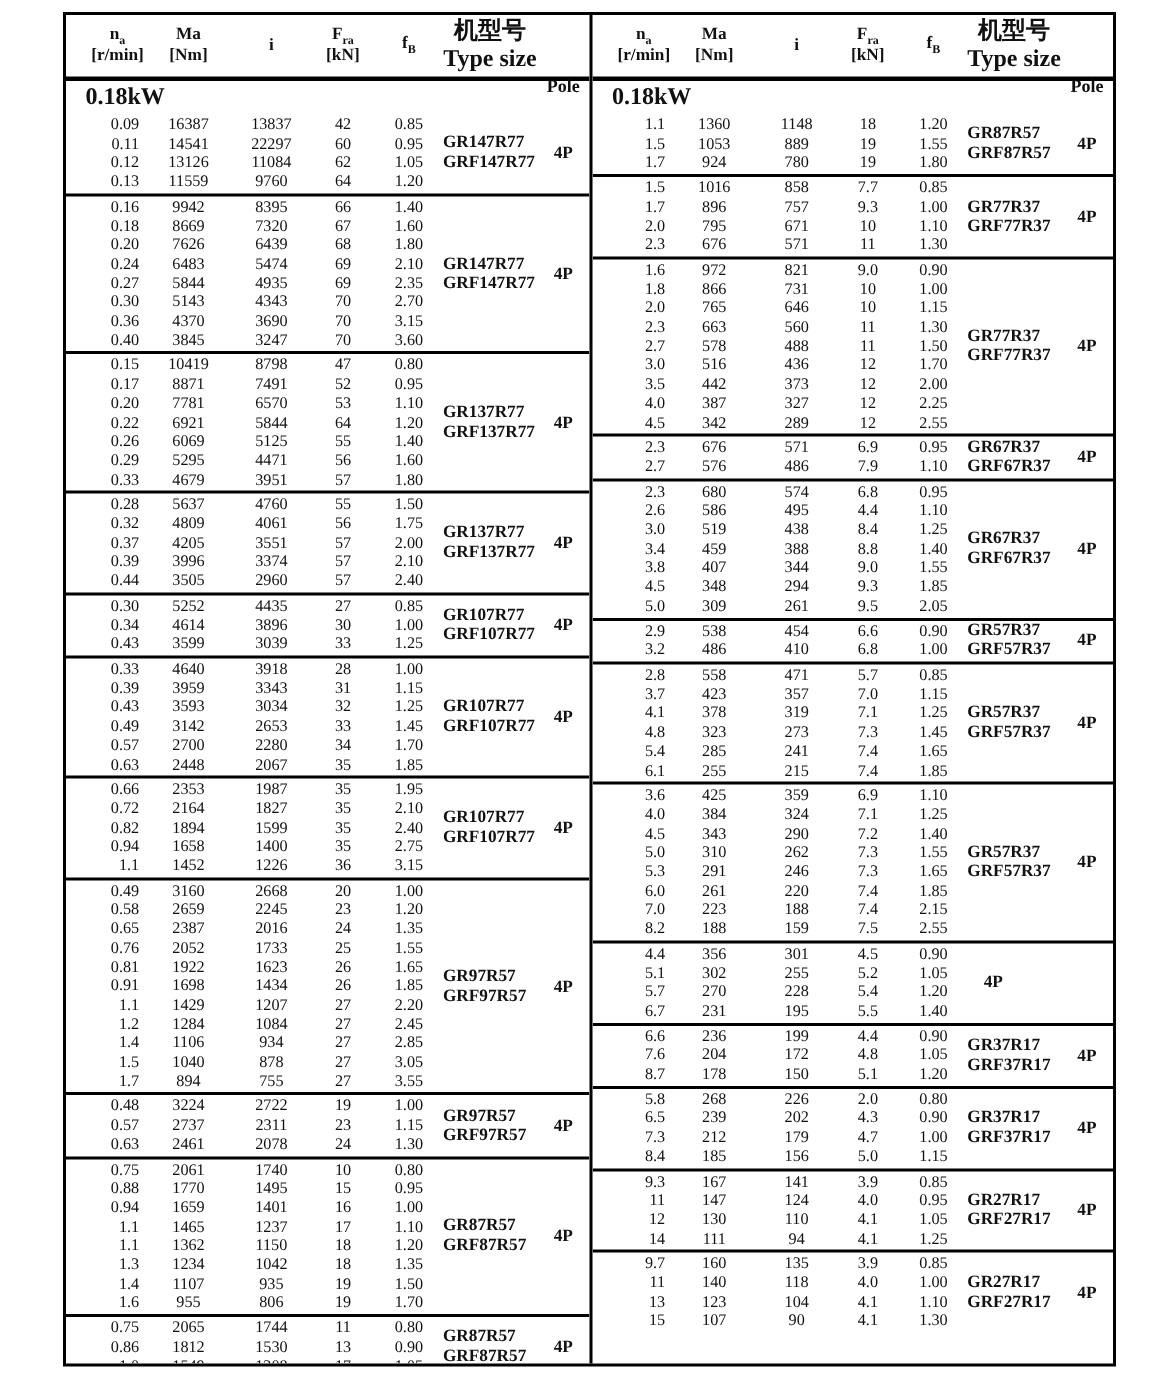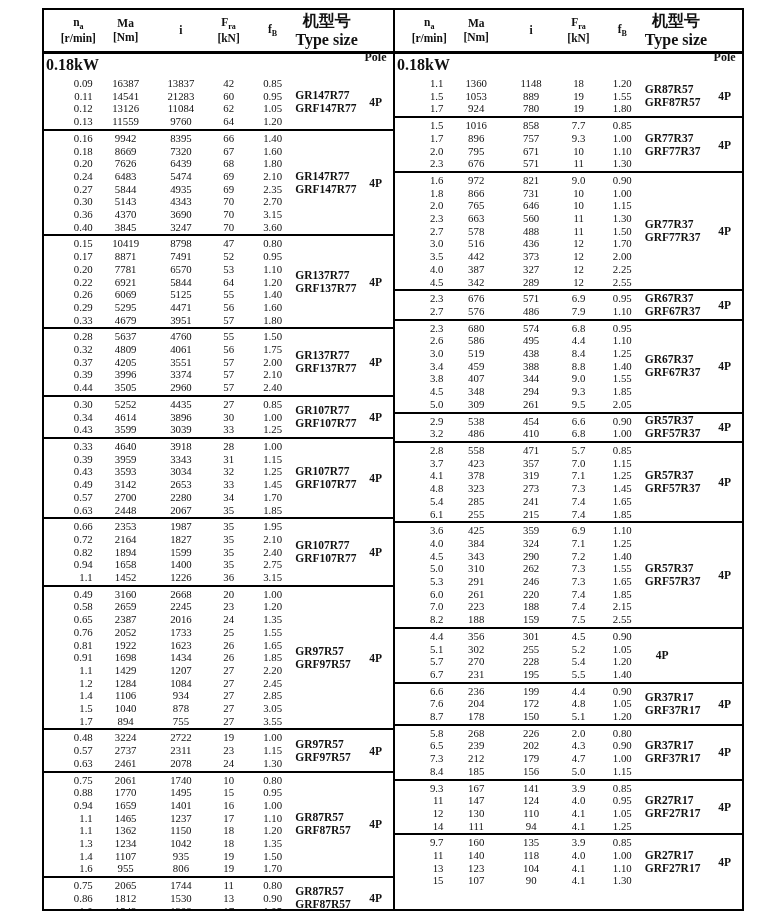--- a/index.html
+++ b/index.html
@@ -15,21 +15,21 @@
     height:44px; border-bottom:3px solid #000; display:flex; align-items:center;
     font-weight:bold; flex-shrink:0;
   }
   .hc { display:flex; flex-direction:column; justify-content:center; align-items:center;
         text-align:center; font-size:11.5px; line-height:1.15; }
   .hc sub { font-size:8px; }
   .h0{width:15.1%;padding-left:16px;} .h1{width:16.6%;} .h2{width:15.1%;} .h3{width:12.2%;} .h4{width:13%;}
   .htype{width:18%; font-size:16px;} .hpole{width:10%; font-size:12px;gap:40px;}
   .section-title {
     height:22px; display:flex; align-items:center; font-weight:bold;
-    font-size:16px; padding-left:2px; flex-shrink:0;
+    font-size:16px; padding-left:13px; flex-shrink:0;
   }
   .groups { flex:1; display:flex; flex-direction:column; overflow:hidden; }
   .group { display:flex; border-bottom:2px solid #000; }
   .group:last-child { border-bottom:none; }
   .rows-block { width:72%; padding:1px 0; }
   .row { display:flex; line-height:12.7px; font-size:10.8px; }
   .cell { text-align:center; }
   .c0 { width:21%; text-align:right; padding-right:4px; }
   .c1 { width:23%; } .c2 { width:21%; } .c3 { width:17%; } .c4 { width:18%; }
   .type-col { width:18%; display:flex; flex-direction:column; justify-content:center;
@@ -78,21 +78,21 @@
             <div class="row">
               <span class="cell c0">0.09</span>
               <span class="cell c1">16387</span>
               <span class="cell c2">13837</span>
               <span class="cell c3">42</span>
               <span class="cell c4">0.85</span>
             </div>
             <div class="row">
               <span class="cell c0">0.11</span>
               <span class="cell c1">14541</span>
-              <span class="cell c2">21283</span>
+              <span class="cell c2">22297</span>
               <span class="cell c3">60</span>
               <span class="cell c4">0.95</span>
             </div>
             <div class="row">
               <span class="cell c0">0.12</span>
               <span class="cell c1">13126</span>
               <span class="cell c2">11084</span>
               <span class="cell c3">62</span>
               <span class="cell c4">1.05</span>
             </div>

